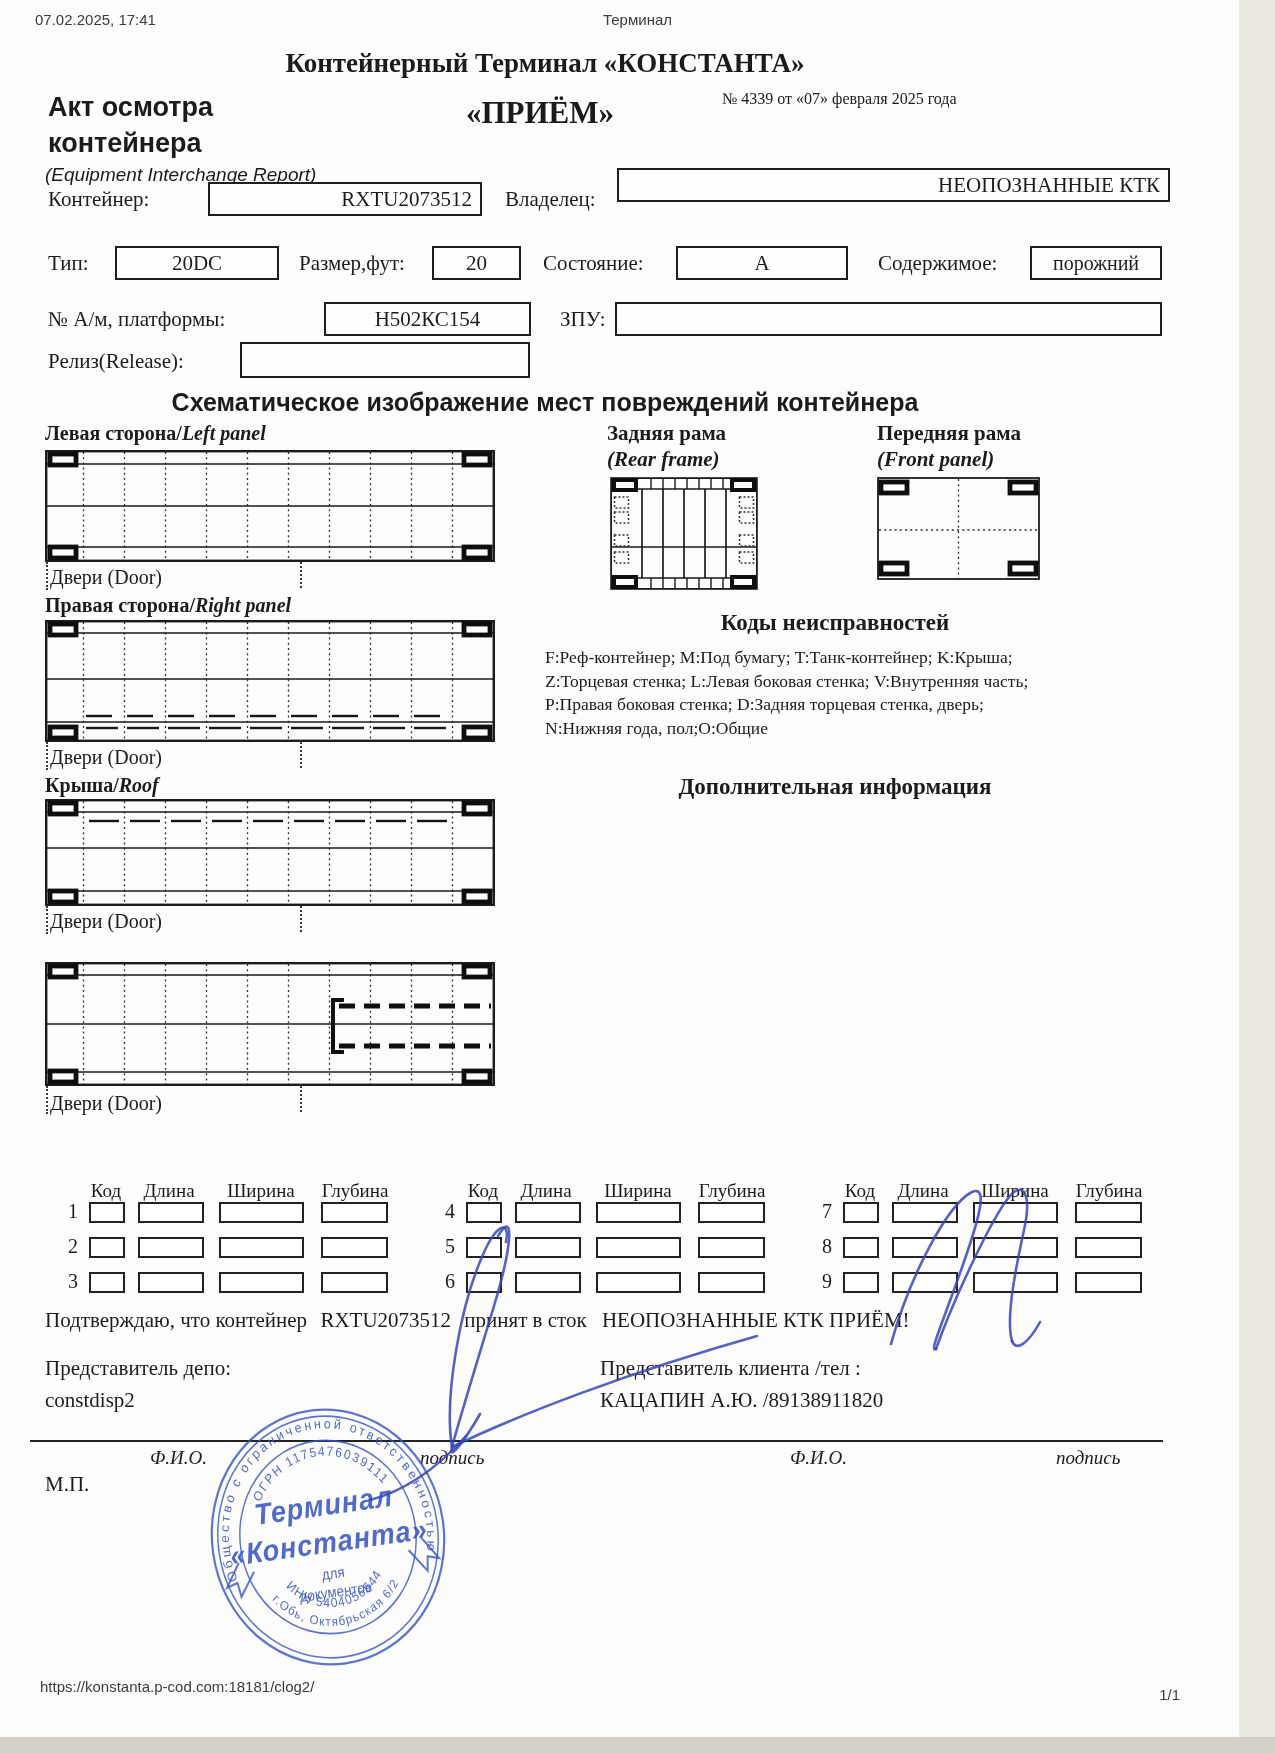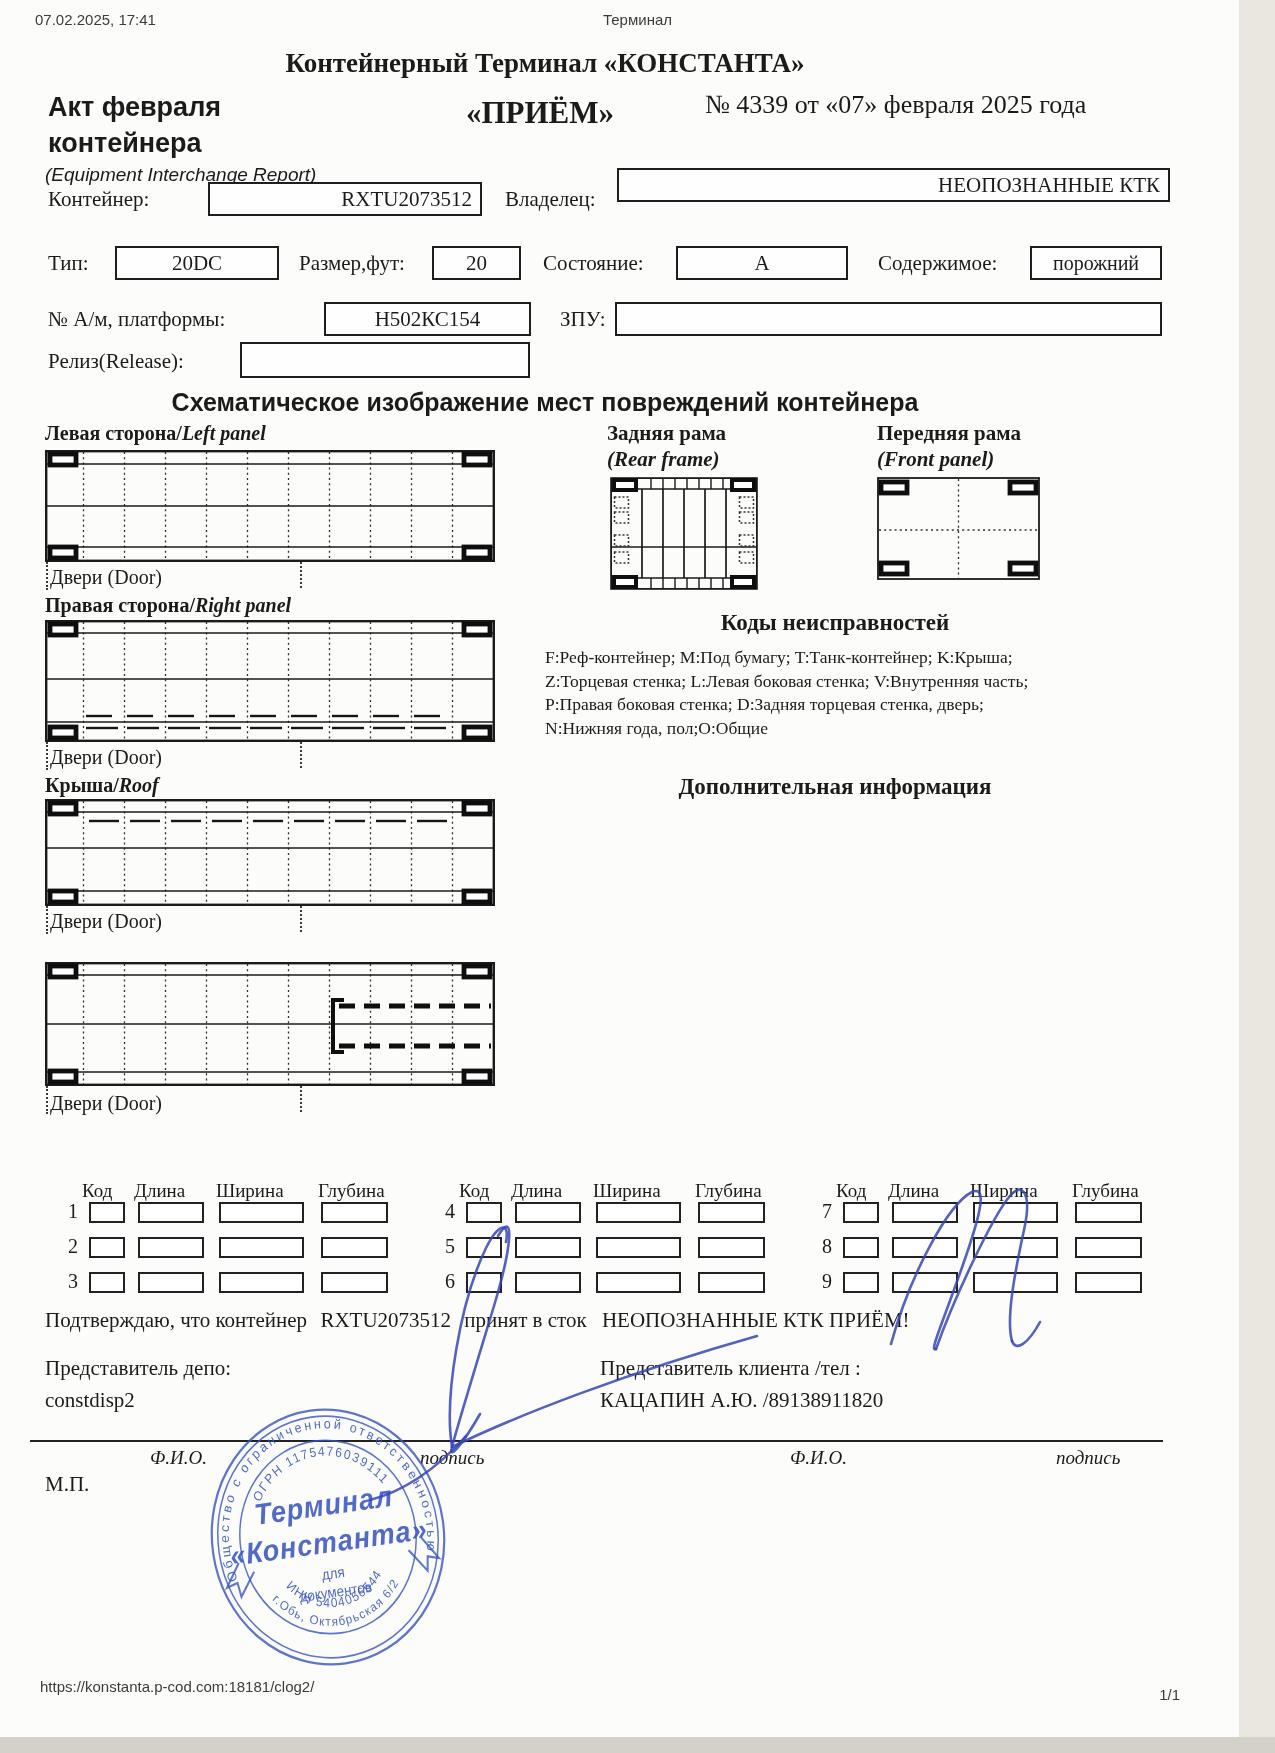--- a/index.html
+++ b/index.html
@@ -28,21 +28,21 @@
   .pms{fill:#ffffff;stroke:#0e0e0e;stroke-width:4;}
   .dash{stroke:#161616;stroke-width:2.4;}
   .goose{stroke:#0f0f0f;stroke-width:5;stroke-dasharray:16 9;fill:none;}
   .goosebr{stroke:#0f0f0f;stroke-width:4;fill:none;}
   .hinge{fill:none;stroke:#333;stroke-width:1.5;stroke-dasharray:2 2;}
   .tail{position:absolute;width:0;border-left:2px dotted #3a3a3a;}
   .codes-line{font-size:17.5px;line-height:23.5px;white-space:nowrap;}
   .dmg{position:absolute;left:0;top:1180px;width:1275px;height:120px;}
   .dmg-group{position:absolute;top:0;width:345px;height:120px;}
   .dmg-group:nth-child(1){left:60px;} .dmg-group:nth-child(2){left:437px;} .dmg-group:nth-child(3){left:814px;}
-  .dmg-h{position:absolute;top:0;font-size:19px;}
+  .dmg-h{position:absolute;top:0;text-align:center;font-size:19px;}
   .dmg-h.c0{left:22px;width:48px;} .dmg-h.c1{left:74px;width:70px;} .dmg-h.c2{left:156px;width:90px;} .dmg-h.c3{left:258px;width:74px;}
   .dmg-row{position:absolute;left:0;width:345px;height:22px;}
   .dmg-num{position:absolute;left:-4px;top:-2px;width:22px;text-align:right;font-size:20px;}
   .dmg-box{position:absolute;top:0;height:17px;border:2px solid #222;background:#fff;}
   .dmg-box.c0{left:29px;width:32px;} .dmg-box.c1{left:78px;width:62px;} .dmg-box.c2{left:159px;width:81px;} .dmg-box.c3{left:261px;width:63px;}
   .sigline{position:absolute;left:30px;top:1440px;width:1133px;border-top:2.2px solid #222;}
   .under{font-size:19px;font-style:italic;}
   .stamp-g circle{fill:none;stroke:var(--stamp-color);stroke-width:2.2;opacity:.82;}
   .stamp-g .thin{stroke-width:1.5;}
   .stamp-g text{fill:var(--stamp-color);opacity:.88;font-family:"Liberation Sans",sans-serif;}
@@ -78,24 +78,24 @@
       </g>
       <rect id="cnr" width="26" height="11" class="pmr"></rect>
       <rect id="cnrS" width="22" height="10" class="pms"></rect>
     </defs>
   </svg>
 
   <div class="t chrome" style="left:35px;top:11px">07.02.2025, 17:41</div>
   <div class="t chrome center" style="left:0;width:1275px;top:11px">Терминал</div>
 
   <div class="t b center" style="left:0;width:1090px;top:48px;font-size:27px">Контейнерный Терминал «КОНСТАНТА»</div>
-  <div class="t sans b" style="left:48px;top:92px;font-size:27px">Акт февраля</div>
+  <div class="t sans b" style="left:48px;top:92px;font-size:27px">Акт осмотра</div>
   <div class="t sans b" style="left:48px;top:128px;font-size:27px">контейнера</div>
   <div class="t b center" style="left:420px;width:240px;top:95px;font-size:31px">«ПРИЁМ»</div>
-  <div class="t" style="left:705px;top:90px;font-size:26px">№ 4339 от «07» февраля 2025 года</div>
+  <div class="t" style="left:722px;top:90px;font-size:16px">№ 4339 от «07» февраля 2025 года</div>
   <div class="t sans i" style="left:45px;top:164px;font-size:19px">(Equipment Interchange Report)</div>
 
   <div class="t" style="left:48px;top:187px;font-size:21px">Контейнер:</div>
   <div class="fbox v-right" style="left:208px;top:182px;width:262px;height:30px">
     <span>RXTU2073512</span>
   </div>
   <div class="t" style="left:505px;top:187px;font-size:21px">Владелец:</div>
   <div class="fbox v-right" style="left:617px;top:168px;width:541px;height:30px">
     <span>НЕОПОЗНАННЫЕ КТК</span>
   </div>

